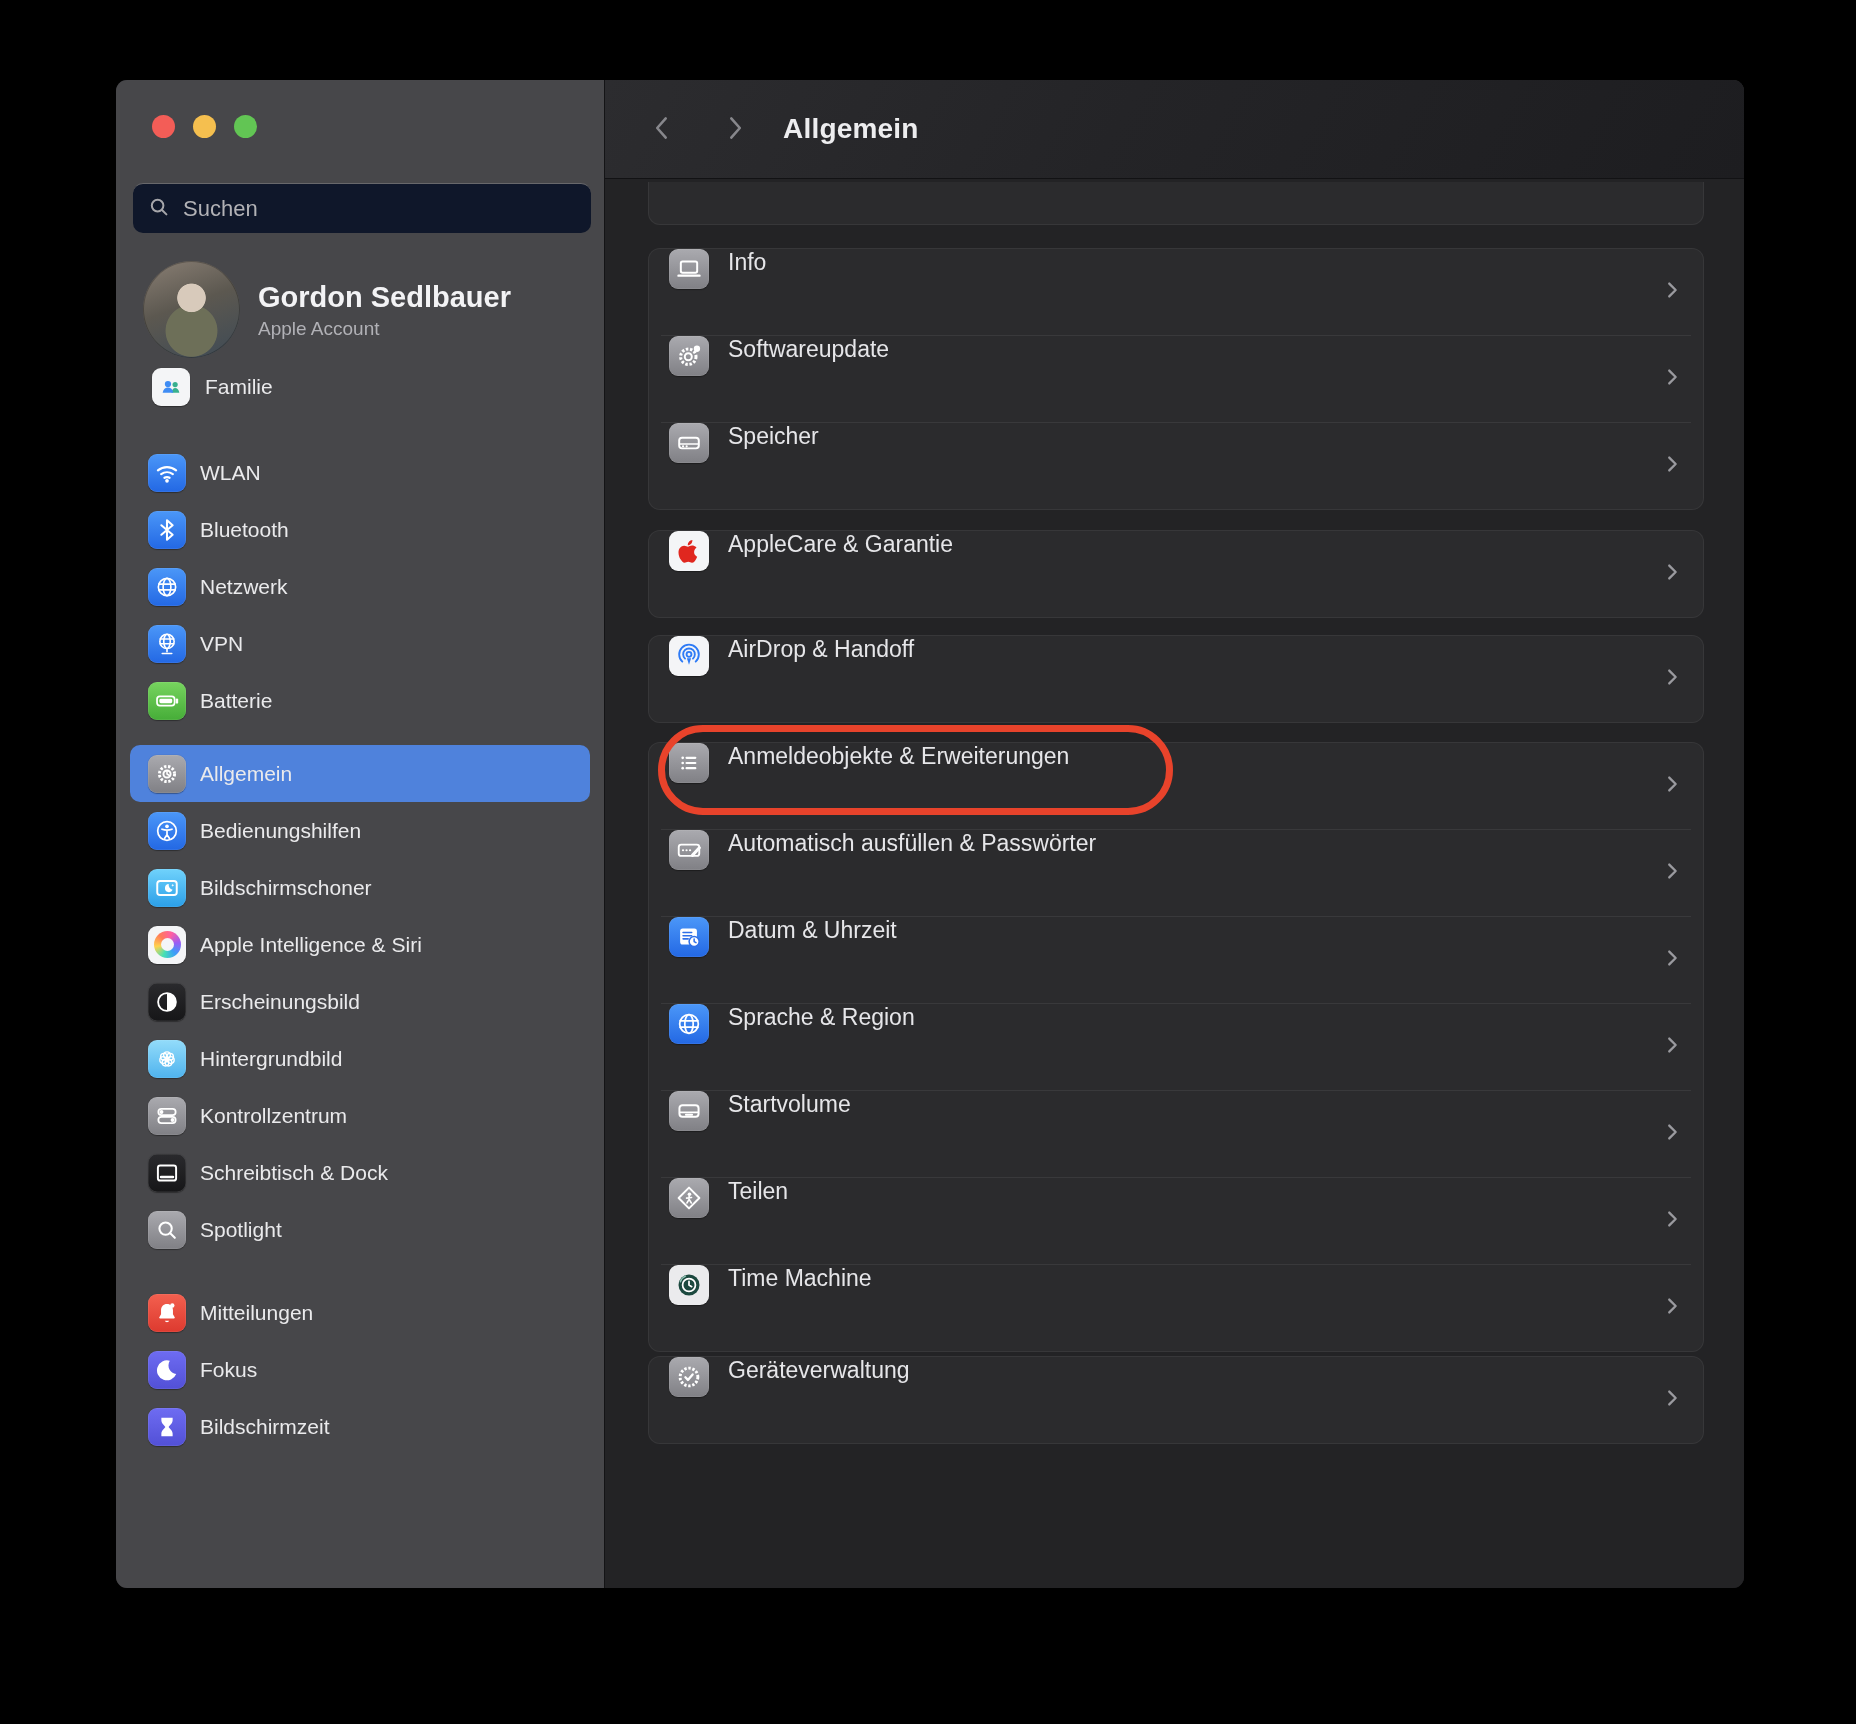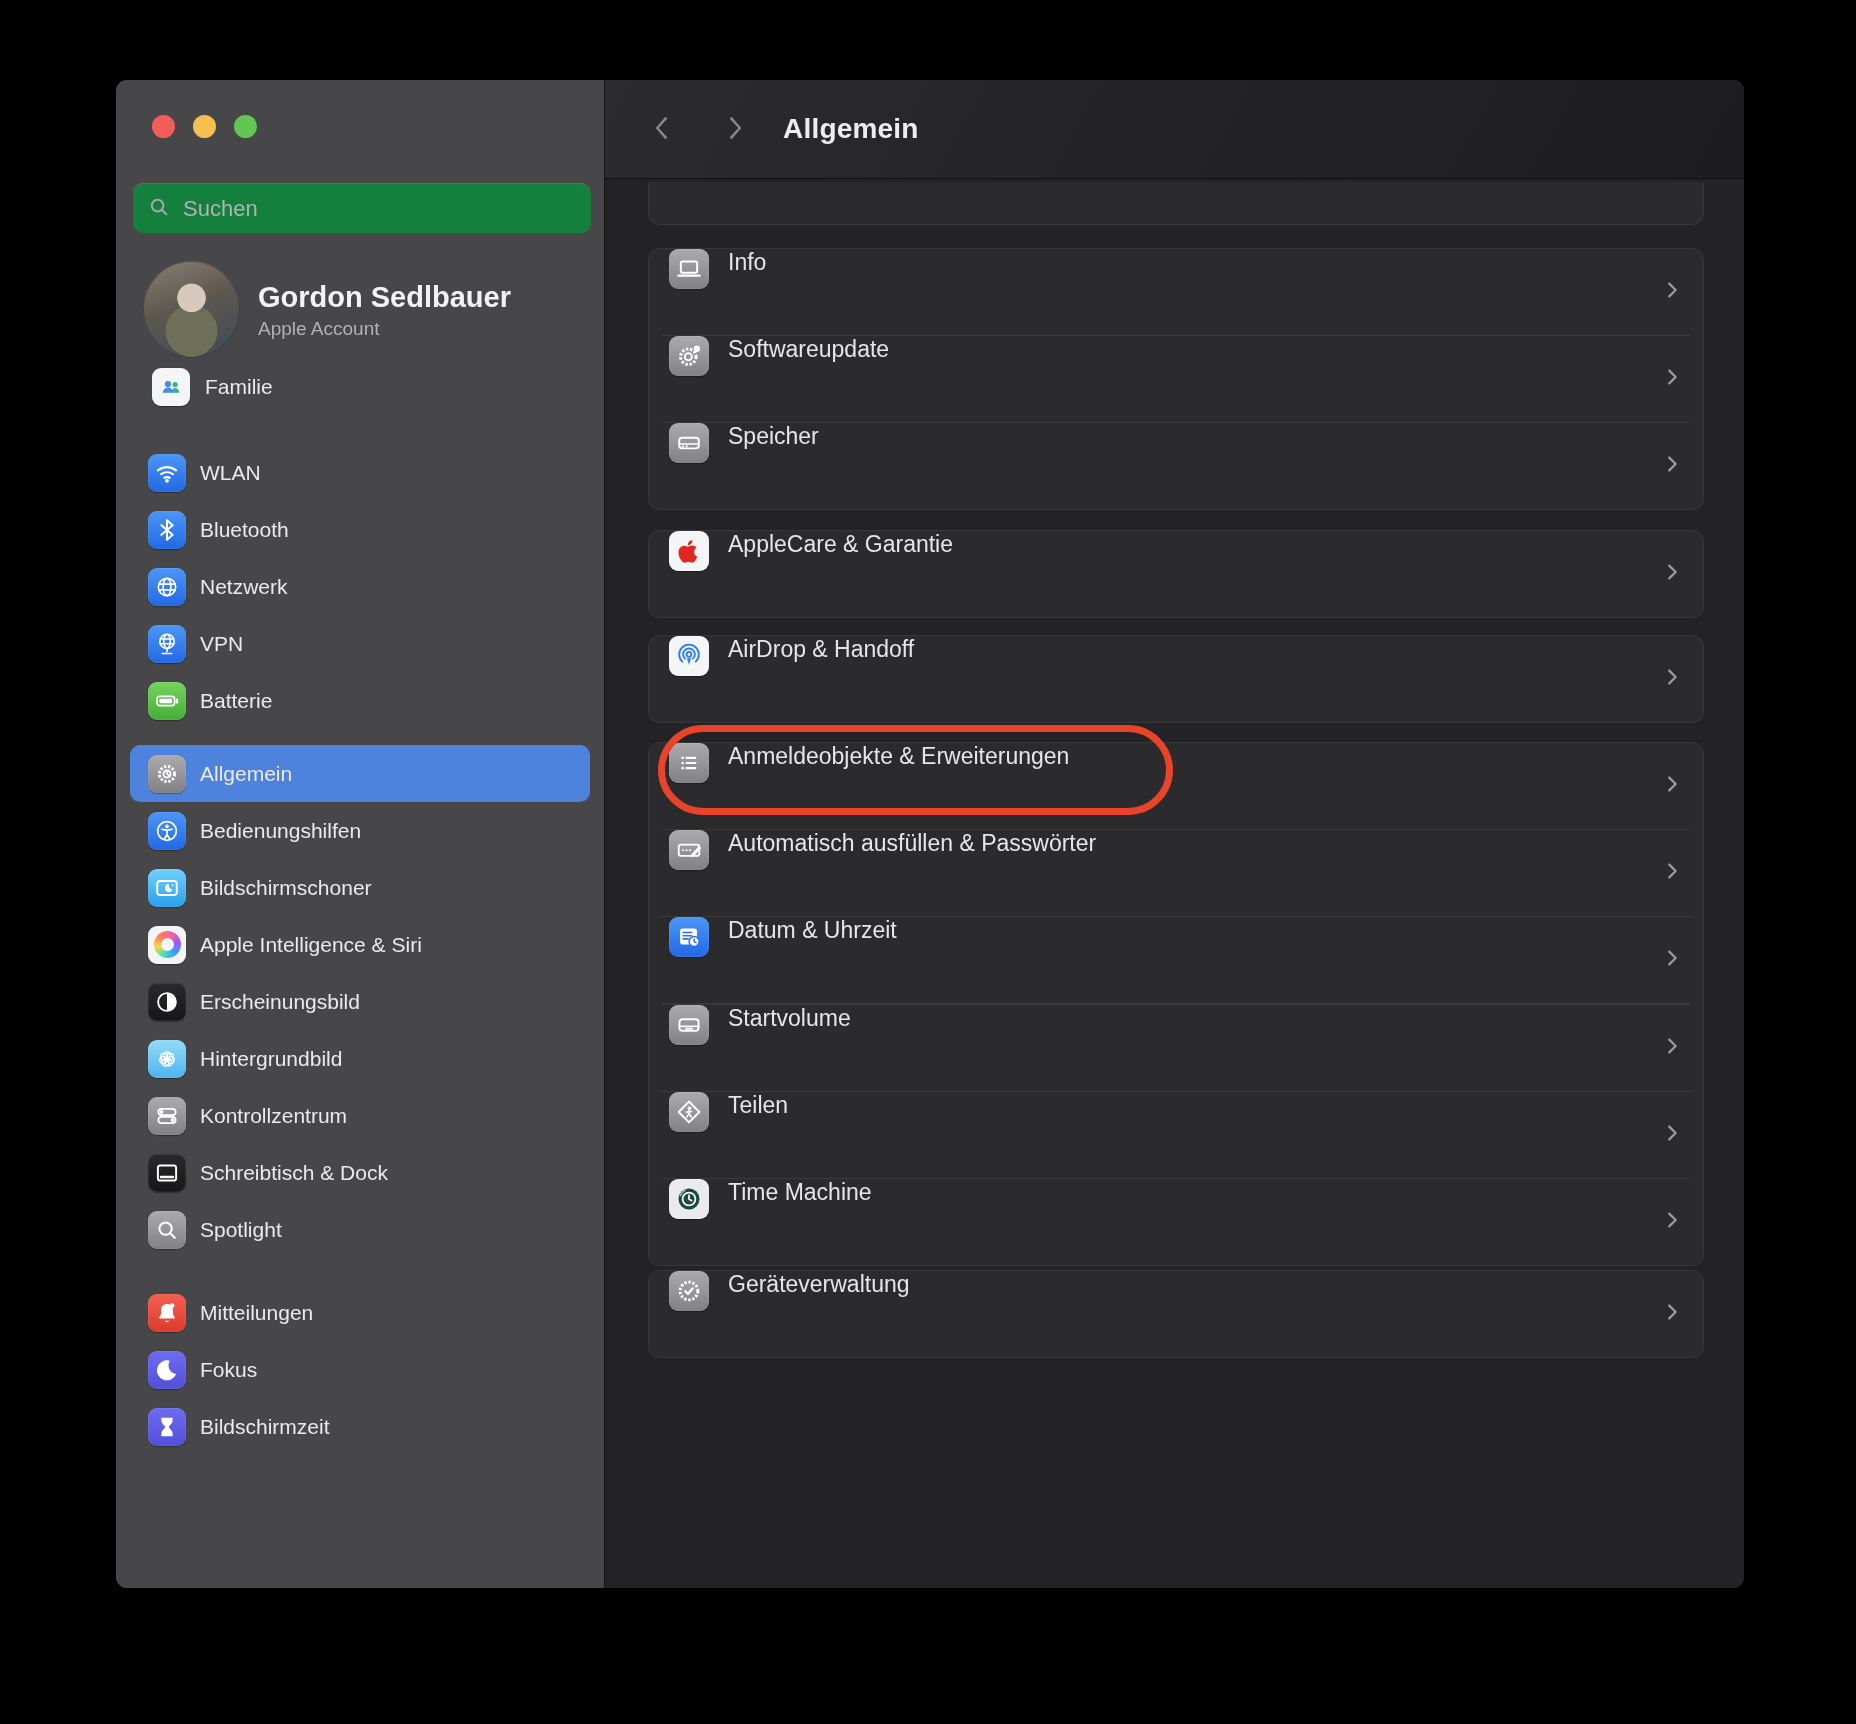--- a/index.html
+++ b/index.html
@@ -18,21 +18,21 @@
   .sidebar{
     width:489px;min-width:489px;background:#47474a;height:100%;
     border-right:1px solid #141416;box-sizing:border-box;overflow:hidden;
   }
   .traffic{display:flex;gap:18px;margin:35px 0 0 36px;}
   .traffic .dot{width:23px;height:23px;border-radius:50%;}
   .dot-red{background:#f35d57;}
   .dot-yellow{background:#f5bf4f;}
   .dot-green{background:#62c554;}
   .searchbox{
-    margin:45px 13px 0 17px;height:50px;border-radius:10px;background:#15803d;
+    margin:45px 13px 0 17px;height:50px;border-radius:10px;background:#0f172a;
     display:flex;align-items:center;padding:0 14px;box-sizing:border-box;
     border-top:1px solid #68686b;
   }
   .searchbox svg{flex:0 0 auto;}
   .searchbox input{
     background:transparent;border:none;outline:none;color:#e8e8ea;
     font-size:22px;margin-left:10px;width:100%;
     font-family:"Liberation Sans","DejaVu Sans",sans-serif;
   }
   .searchbox input::placeholder{color:#b2b2b6;}
@@ -489,20 +489,35 @@
                 <circle cx="16.4" cy="15.9" r="4.3" fill="#fff" stroke="#2e6fe8" stroke-width="1.3"></circle>
                 <path d="M16.4 13.7v2.2l1.6 1" stroke="#2e6fe8" stroke-width="1.3"></path>
               </svg>
             </span>
             <span class="r-label">Datum &amp; Uhrzeit</span>
             <span class="chev"><svg width="22" height="22" viewBox="0 0 24 24" fill="none" stroke="#9a9a9f" stroke-width="2.5" stroke-linecap="round" stroke-linejoin="round">
                 <path d="M9 5l7 7-7 7"></path>
               </svg></span>
           </div>
           <div class="hdivider"></div>
+          <div class="s-row">
+            <span class="tile tile-blue">
+              <svg width="28" height="28" viewBox="0 0 24 24" fill="none" stroke="#fff" stroke-linecap="round" stroke-linejoin="round">
+                <g stroke-width="1.5">
+                  <circle cx="12" cy="12" r="8"></circle>
+                  <ellipse cx="12" cy="12" rx="3.6" ry="8"></ellipse>
+                  <path d="M4.4 9.3h15.2M4.4 14.7h15.2"></path>
+                </g>
+              </svg>
+            </span>
+            <span class="r-label">Sprache &amp; Region</span>
+            <span class="chev"><svg width="22" height="22" viewBox="0 0 24 24" fill="none" stroke="#9a9a9f" stroke-width="2.5" stroke-linecap="round" stroke-linejoin="round">
+                <path d="M9 5l7 7-7 7"></path>
+              </svg></span>
+          </div>
           <div class="hdivider"></div>
           <div class="s-row">
             <span class="tile tile-gray">
               <svg width="28" height="28" viewBox="0 0 24 24" fill="none" stroke="#fff" stroke-linecap="round" stroke-linejoin="round">
                 <rect x="3.8" y="7" width="16.4" height="10" rx="2.6" stroke-width="1.7"></rect>
                 <path d="M4.1 13.2h15.8" stroke-width="1.4"></path>
                 <path d="M9.4 15.2h5.2" stroke-width="1.8"></path>
               </svg>
             </span>
             <span class="r-label">Startvolume</span>

